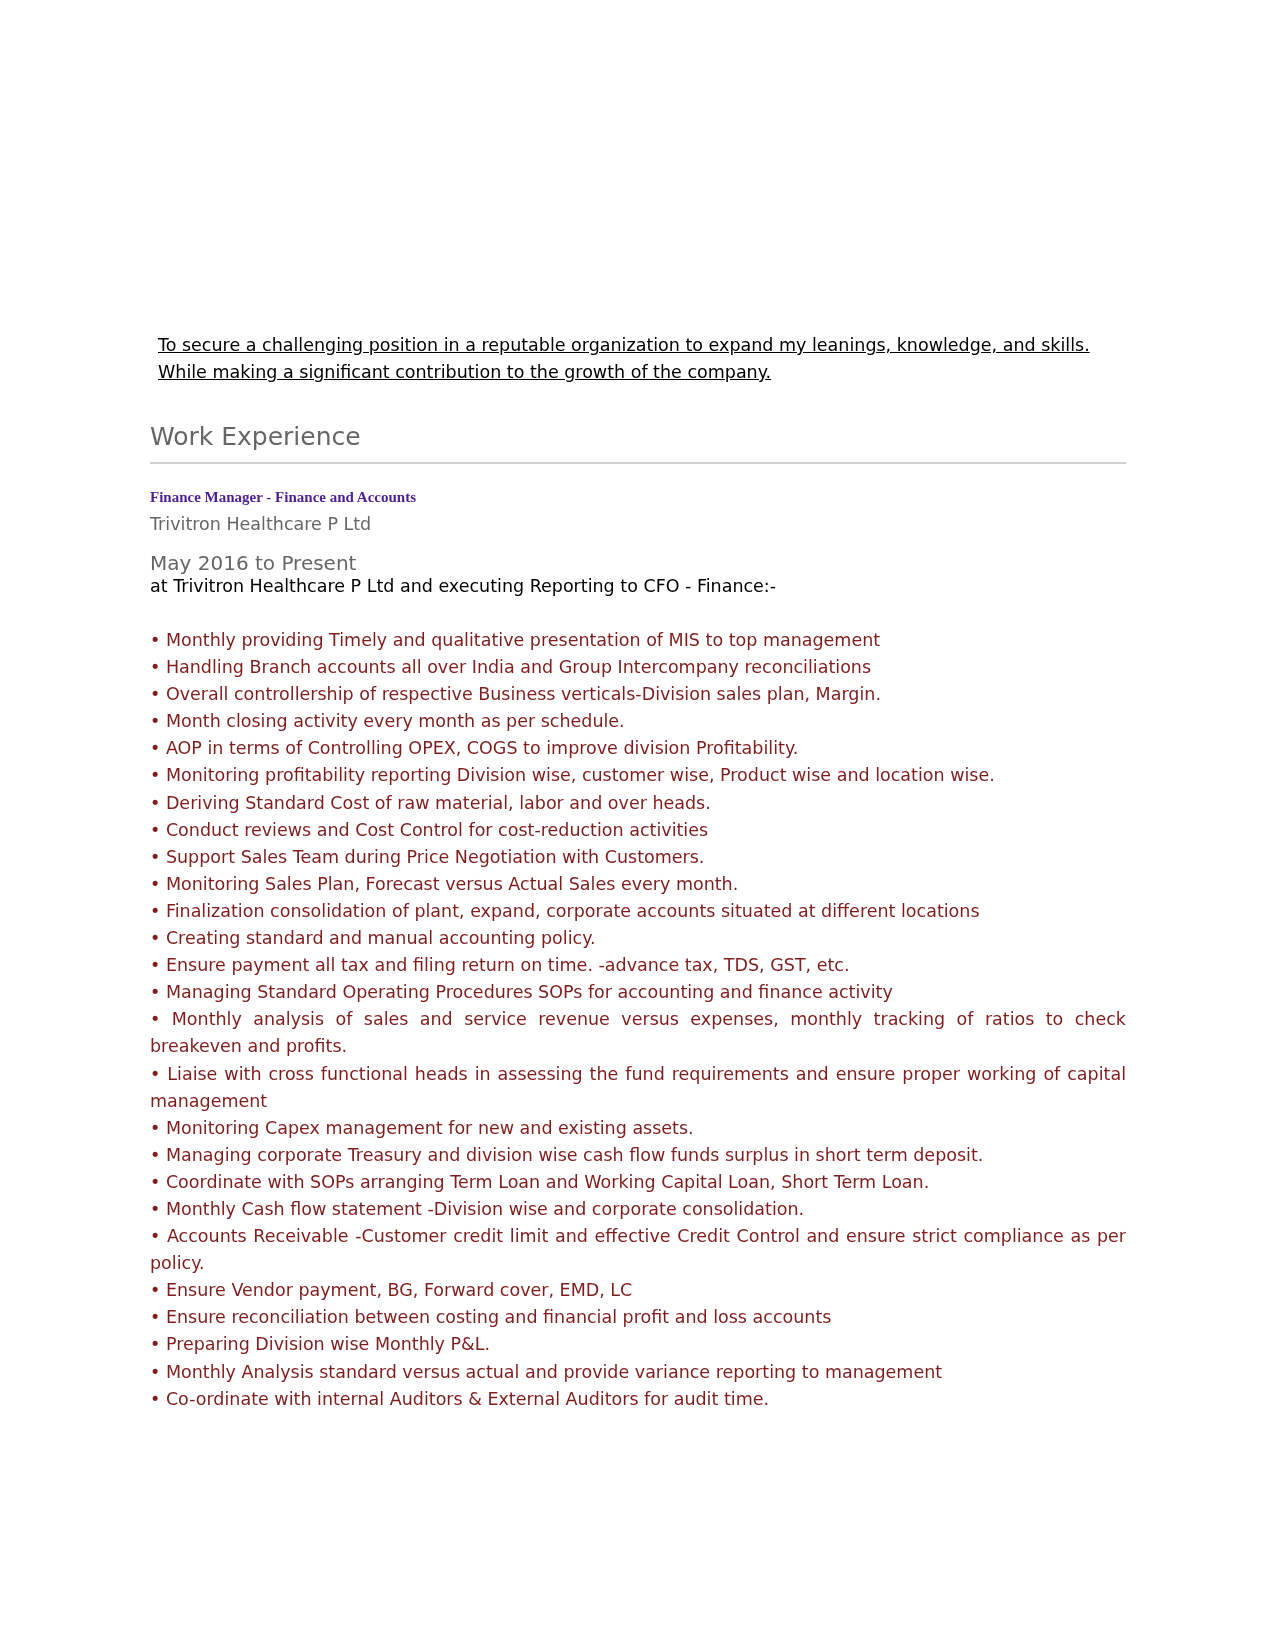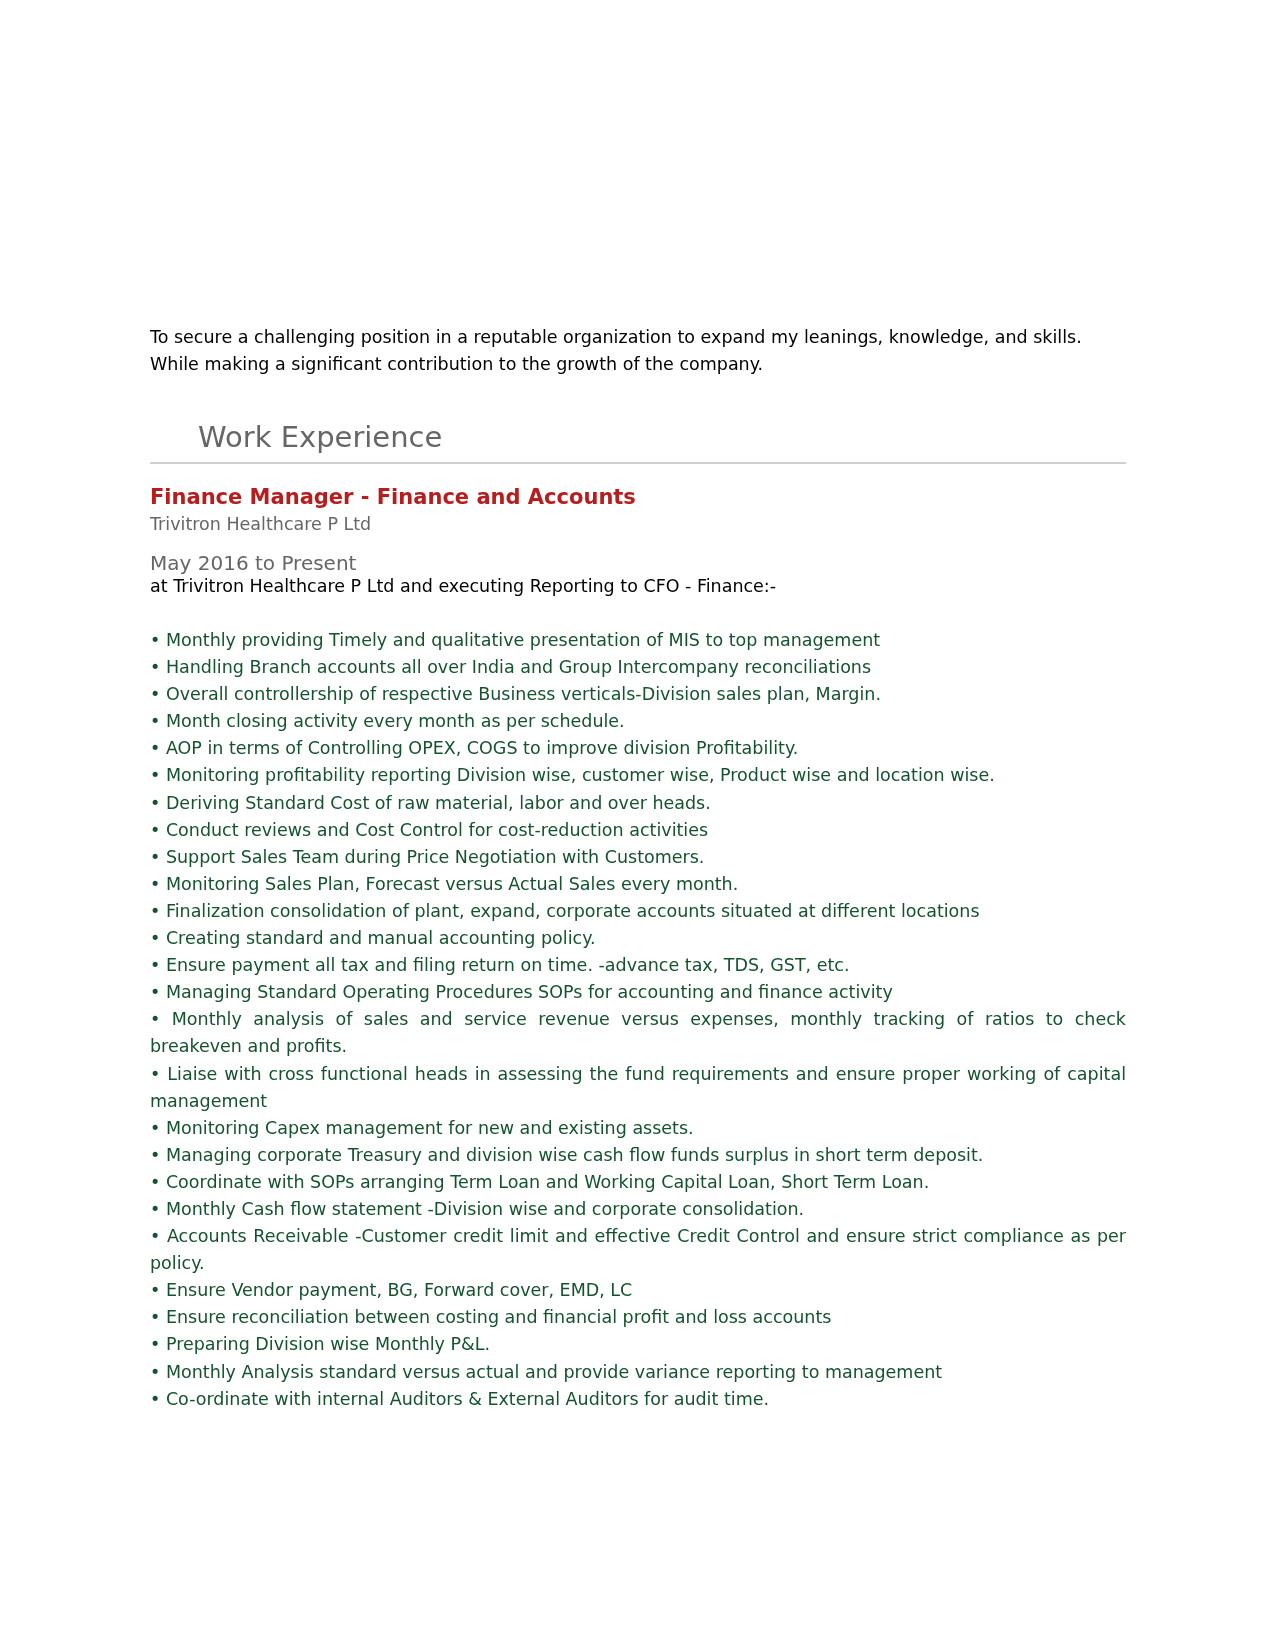--- a/index.html
+++ b/index.html
@@ -7,54 +7,54 @@
       width: 1275px; height: 1650px; position: relative; overflow: hidden;
       font-family: "DejaVu Sans", sans-serif; color: #000;
     }
     .page { position: absolute; left: 150px; top: 0; width: 976px; }
     .objective {
       position: absolute; top: 324px; left: 0; width: 976px;
       font-size: 17.5px; line-height: 27px; color: #000;
     }
     .section-title {
       position: absolute; top: 420px; left: 0; width: 976px;
-      font-size: 29px; color: #666666; line-height: 34px; margin-left: 48px;
+      font-size: 25px; color: #666666; line-height: 34px;
     }
     .section-rule {
       position: absolute; top: 462px; left: 0; width: 976px; height: 0;
       border-top: 2px solid #d0d0d0;
     }
     .job-title {
       position: absolute; top: 482px; left: 0;
-      font-size: 21px; font-weight: bold; line-height: 30px; color: #b91c1c;
+      font-size: 15px; font-weight: bold; line-height: 30px; color: #4c1d95; font-family: Liberation Serif, serif;
     }
     .company {
       position: absolute; top: 511px; left: 0;
       font-size: 17.5px; line-height: 26px; color: #666666;
     }
     .dates {
       position: absolute; top: 550px; left: 0;
       font-size: 20px; line-height: 26px; color: #666666;
     }
     .intro {
       position: absolute; top: 573px; left: 0;
       font-size: 17.5px; line-height: 27px; color: #000;
     }
     .bullets {
       position: absolute; top: 627px; left: 0; width: 976px;
-      font-size: 17.5px; line-height: 27.1px; color: #14532d;
+      font-size: 17.5px; line-height: 27.1px; color: #7f1d1d;
       margin: 0; padding: 0; list-style: none;
     }
     .bullets li { margin: 0; padding: 0; text-align: justify; }
   </style>
 </head>
 <body>
 
 <div class="page">
-  <p class="objective" style="margin:0;">To secure a challenging position in a reputable organization to expand my leanings, knowledge, and skills. While making a significant contribution to the growth of the company.</p>
+  <p class="objective" style="margin:8px;text-decoration:underline;">To secure a challenging position in a reputable organization to expand my leanings, knowledge, and skills. While making a significant contribution to the growth of the company.</p>
 
   <div class="section-title">Work Experience</div>
   <div class="section-rule"></div>
 
   <div>
     <div class="job-title">Finance Manager - Finance and Accounts</div>
     <div class="company">Trivitron Healthcare P Ltd</div>
     <div class="dates">May 2016 to Present</div>
     <div class="intro">at Trivitron Healthcare P Ltd and executing Reporting to CFO - Finance:-</div>
     <ul class="bullets" id="bullet-list">

